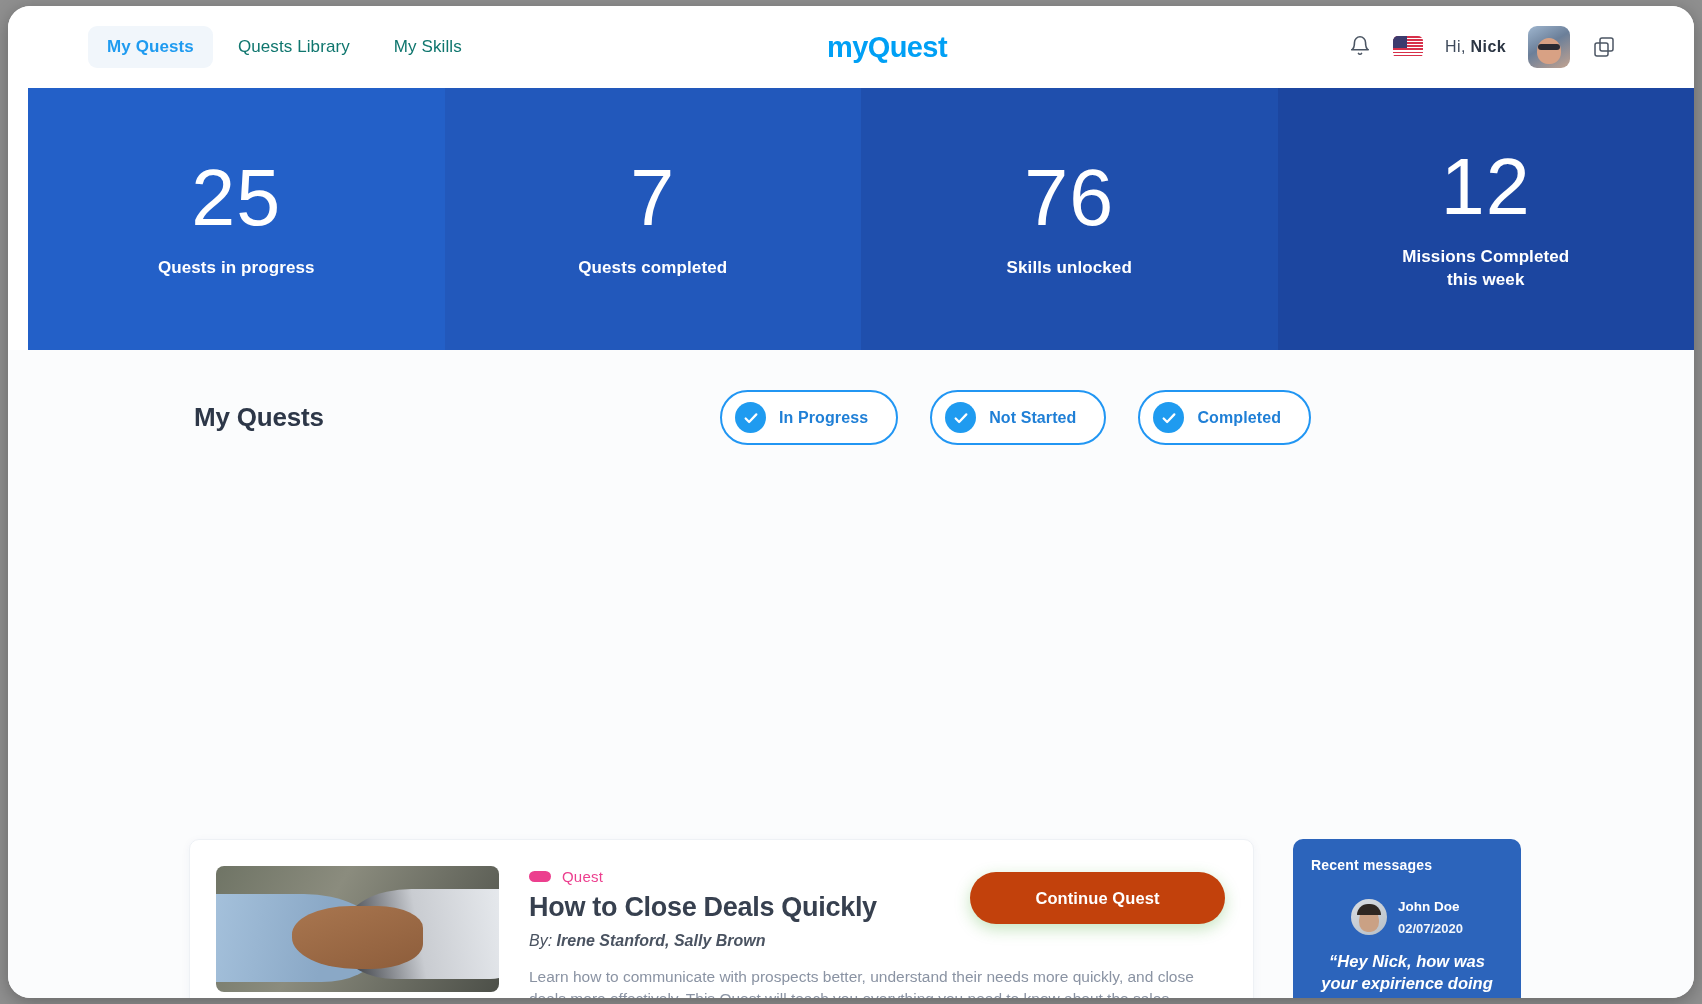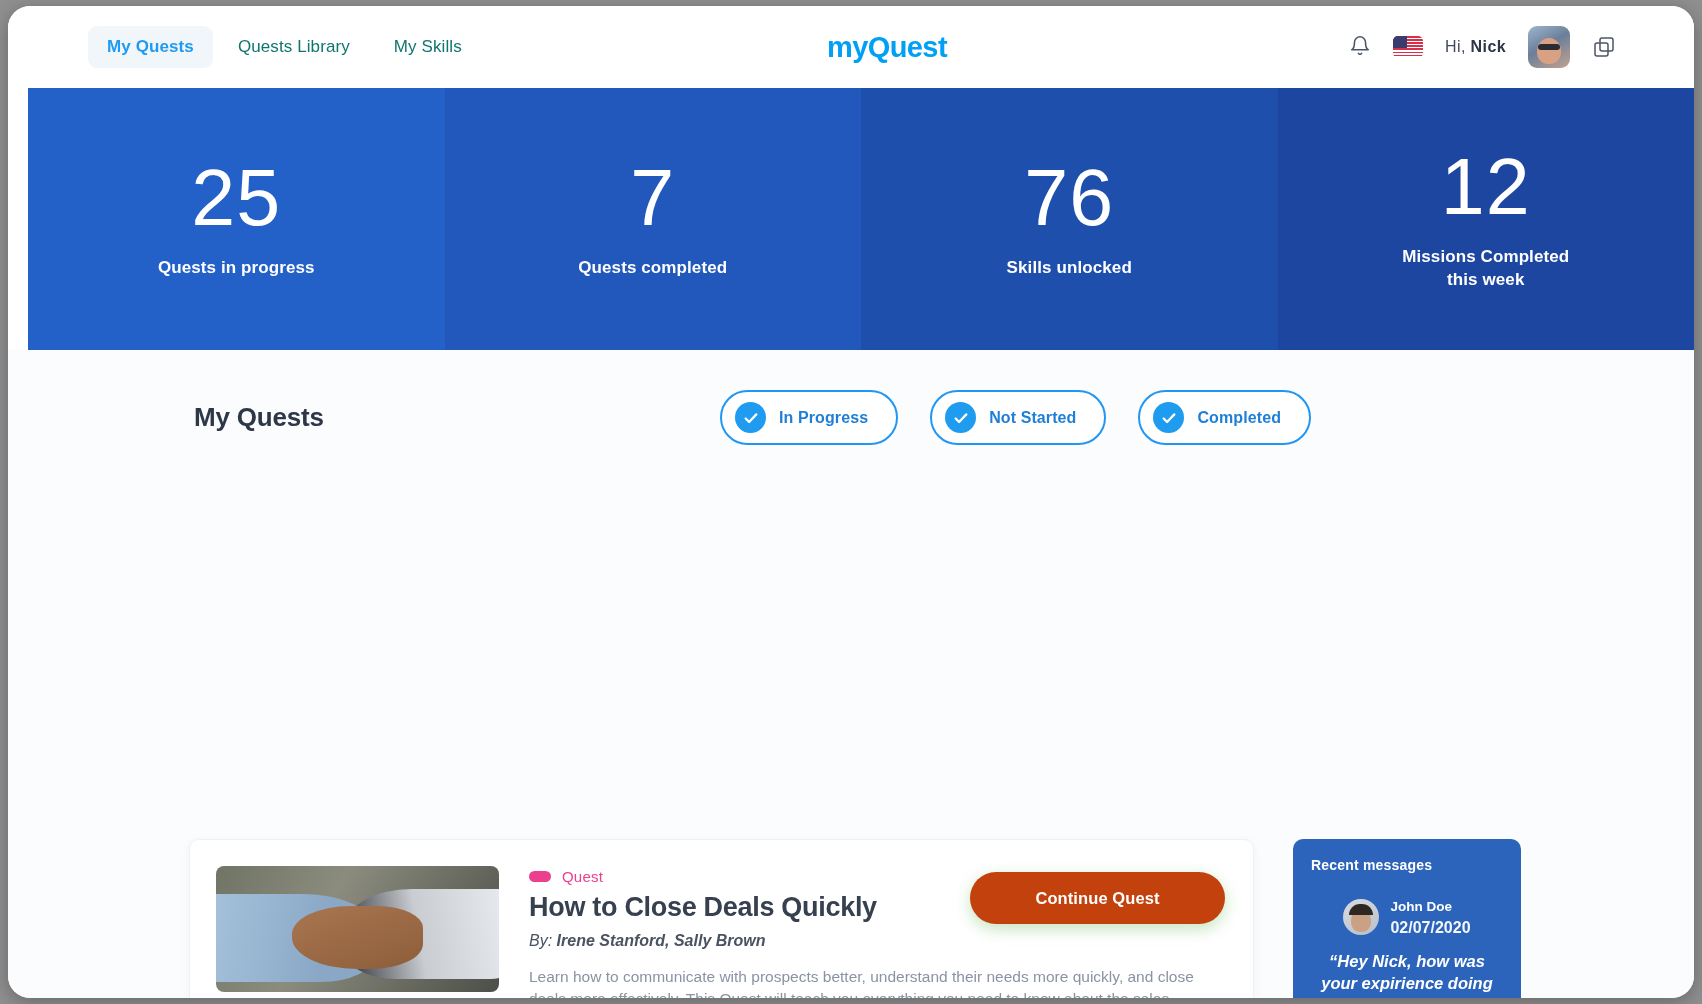--- a/index.html
+++ b/index.html
@@ -179,21 +179,21 @@
   .msg-avatar.john::after {
     content:""; position:absolute; left: 8px; top: 9px; width: 20px; height: 24px;
     border-radius: 50% 50% 42% 42%; background: #caa184;
   }
   .msg-avatar.john::before {
     content:""; position:absolute; left: 6px; top: 5px; width: 24px; height: 11px;
     border-radius: 12px 12px 0 0; background: #2e2722; z-index: 2;
   }
   .msg-meta { line-height: 1.35; }
   .msg-name { font-size: 13.5px; font-weight: 700; }
-  .msg-date { font-size: 16px; font-weight: 700; opacity: .95; }
+  .msg-date { font-size: 13px; font-weight: 700; opacity: .95; }
   .msg-text {
     font-size: 16.5px; font-style: italic; font-weight: 600;
     text-align: center; line-height: 1.3; margin: 13px 2px 14px;
   }
 </style>
 </head>
 <body>
 
 <div class="frame">
 

